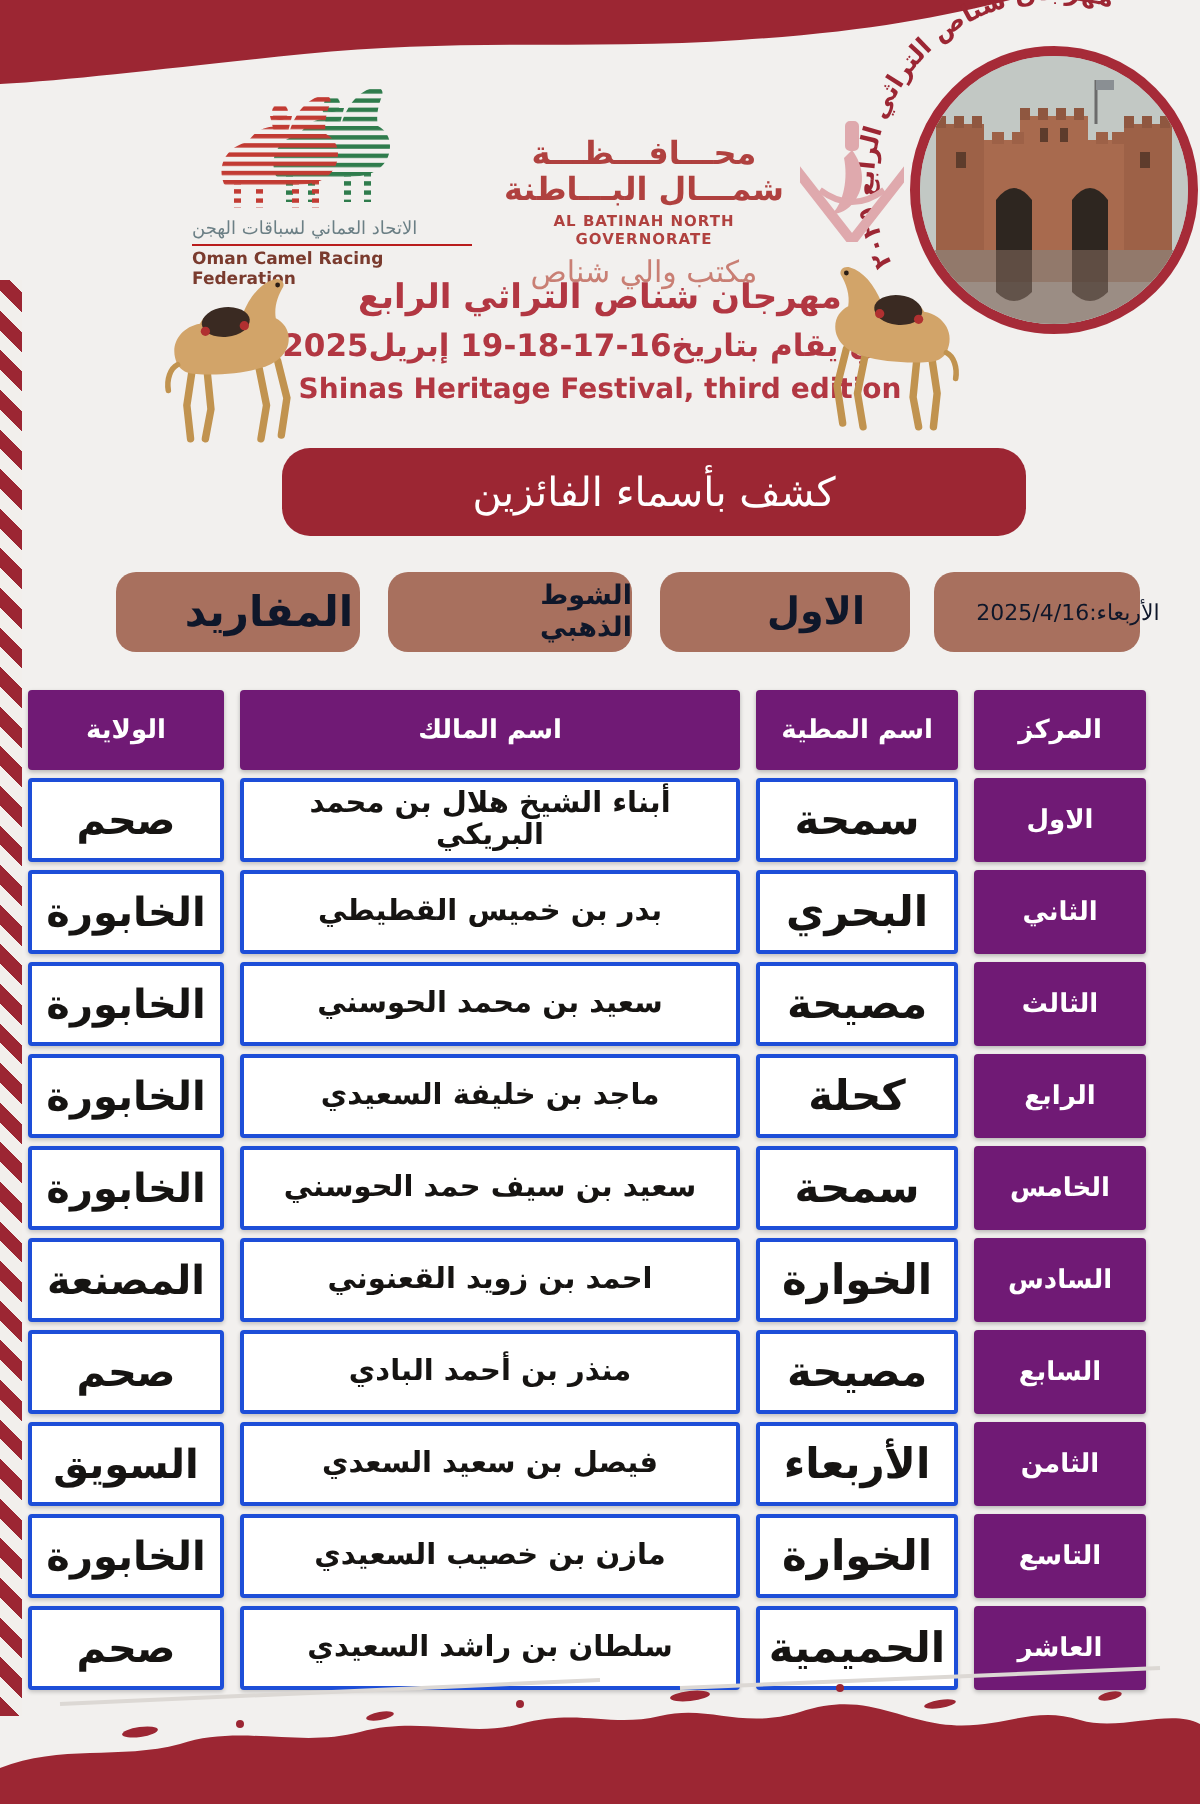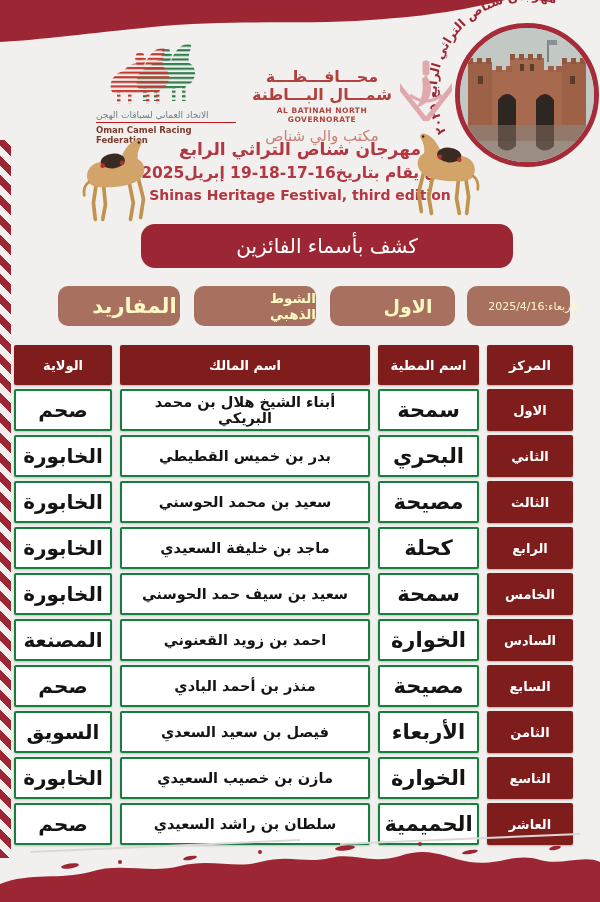--- a/index.html
+++ b/index.html
@@ -38,36 +38,36 @@
   .camel-left  { position:absolute; left:68px;  top:136px; }
   .camel-right { position:absolute; left:382px; top:130px; }
 
   
   .banner { position:absolute; left:113px; top:224px; width:372px; height:44px;
     background:#9c2633; border-radius:14px; display:flex; align-items:center; justify-content:center;margin-left:28px; }
   .banner span { color:#fff; font-size:20px; direction:rtl; }
 
   
   .pill { position:absolute; top:286px; height:40px; background:#a8705e; border-radius:10px;
-    display:flex; align-items:center; justify-content:center; color:#fef9c3; direction:rtl;padding-left:31px; }
+    display:flex; align-items:center; justify-content:center; color:#0f172a; direction:rtl;padding-left:31px; }
   .pill.category { left:58px;  width:122px; font-size:21px; font-weight:bold; }
   .pill.heat     { left:194px; width:122px; font-size:13.5px; font-weight:bold; }
   .pill.round    { left:330px; width:125px; font-size:19px; font-weight:bold; }
   .pill.date     { left:467px; width:103px; font-size:11px; }
 
   
   .results-table { position:absolute; left:14px; top:345px; width:559px;
     display:grid; direction:rtl;
     grid-template-columns:86px 101px 250px 98px;
     grid-template-rows:40px; grid-auto-rows:42px;
     column-gap:8px; row-gap:4px; }
   .cell { display:flex; align-items:center; justify-content:center; text-align:center; border-radius:2px; }
-  .cell.red { background:#7f1d1d; color:#fff; font-size:13px; font-weight:bold;
+  .cell.red { background:#701a75; color:#fff; font-size:13px; font-weight:bold;
     box-shadow:0 1px 2px rgba(0,0,0,.25); }
-  .cell.white { background:#fff; border:2px solid #15803d; color:#161412; font-weight:bold;
+  .cell.white { background:#fff; border:2px solid #1d4ed8; color:#161412; font-weight:bold;
     box-shadow:0 1px 2px rgba(0,0,0,.2); direction:rtl; }
   .cell.camel-name { font-size:21px; }
   .cell.owner-name { font-size:14.5px; padding:0 4px; }
   .cell.state-name { font-size:20px; }
 
   .footer-grunge { position:absolute; left:0; bottom:0; }
 </style>
 </head>
 <body>
 

